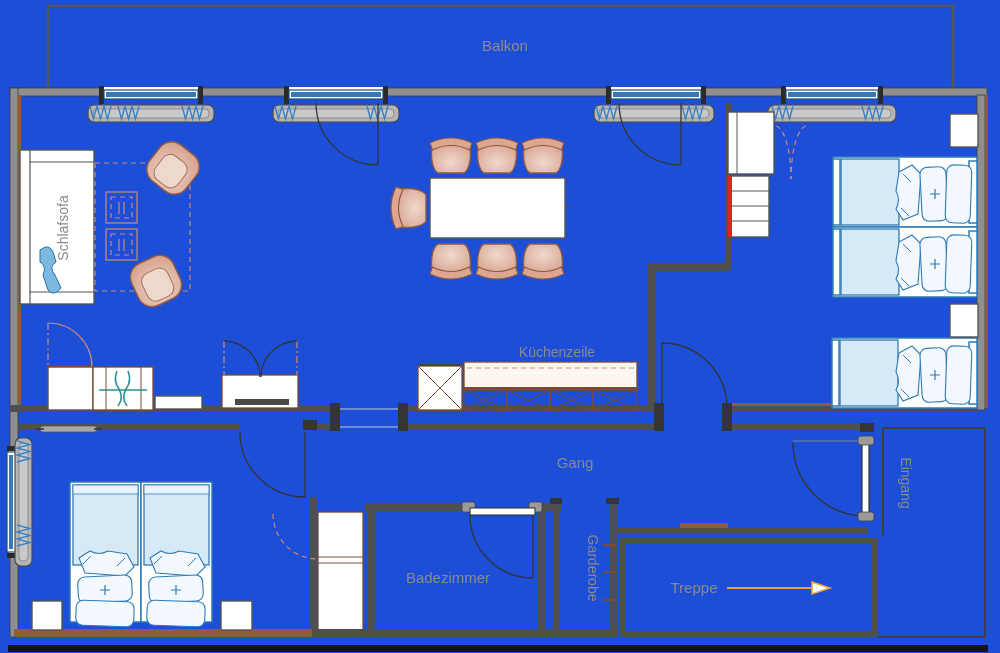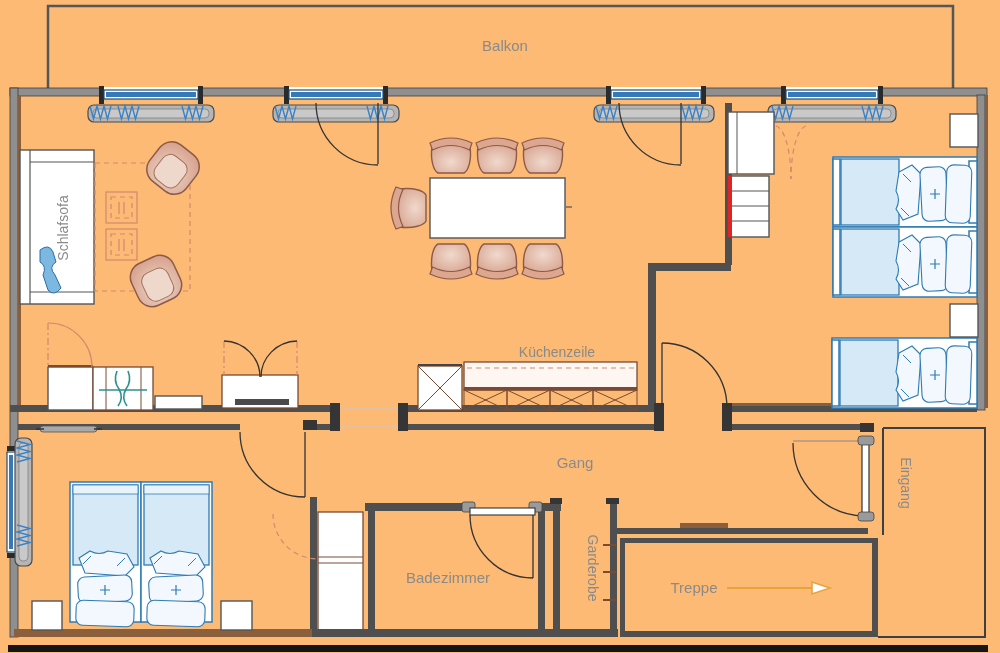--- a/index.html
+++ b/index.html
@@ -1,16 +1,16 @@
 <!DOCTYPE html>
 <html><head>
 <meta charset="utf-8">
 <style>
   html,body{margin:0;padding:0;background:#ffffff;}
-  #stage{position:relative;width:1000px;height:653px;background:#fdba74;overflow:hidden;}
+  #stage{position:relative;width:1000px;height:653px;background:#1d4ed8;overflow:hidden;}
   svg{display:block;}
   text{font-family:"Liberation Sans", sans-serif;fill:#8a8a8a;}
   .lbl{font-size:15px;}
   .lbls{font-size:14px;}
   .wall{fill:#4f4f4f;}
   .jamb{fill:#353535;}
   .wallf{fill:#8f8f8f;stroke:#3d3d3d;stroke-width:0.8;}
   .wood{fill:#8b5e3c;}
   .door{stroke:#333;stroke-width:1.3;fill:none;}
   .furn{stroke:#555;stroke-width:1.4;fill:#fff;}

